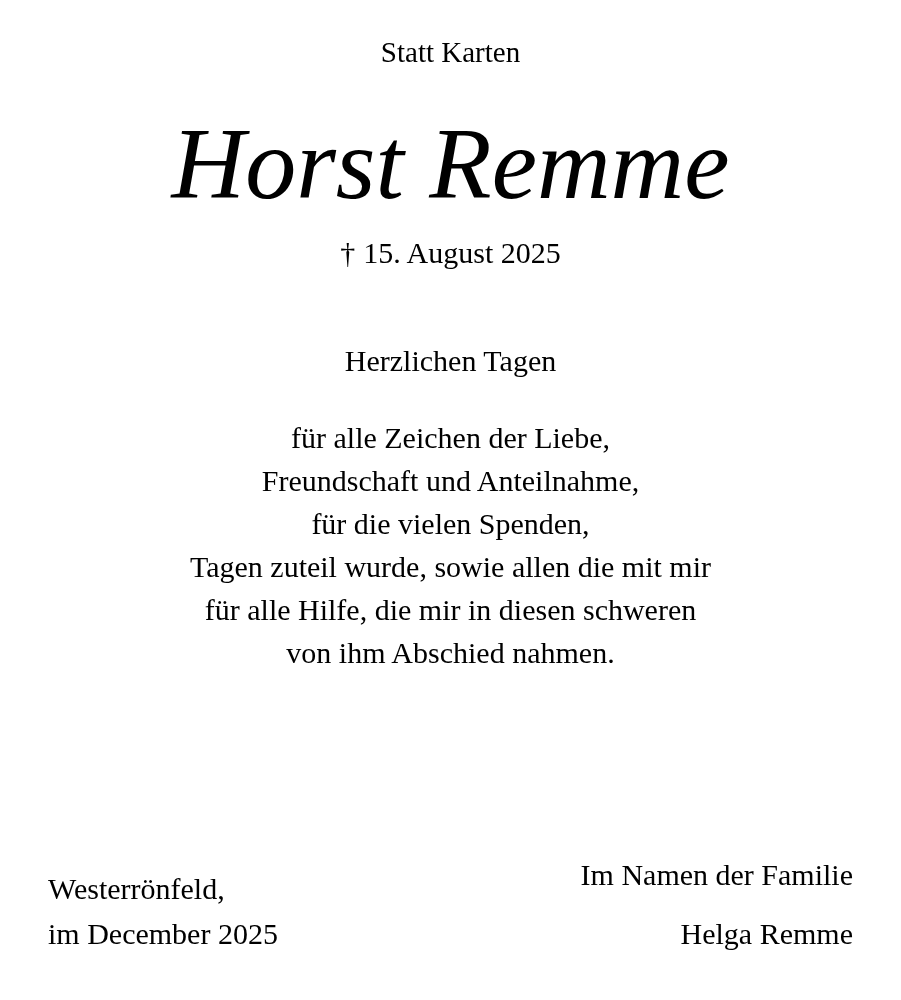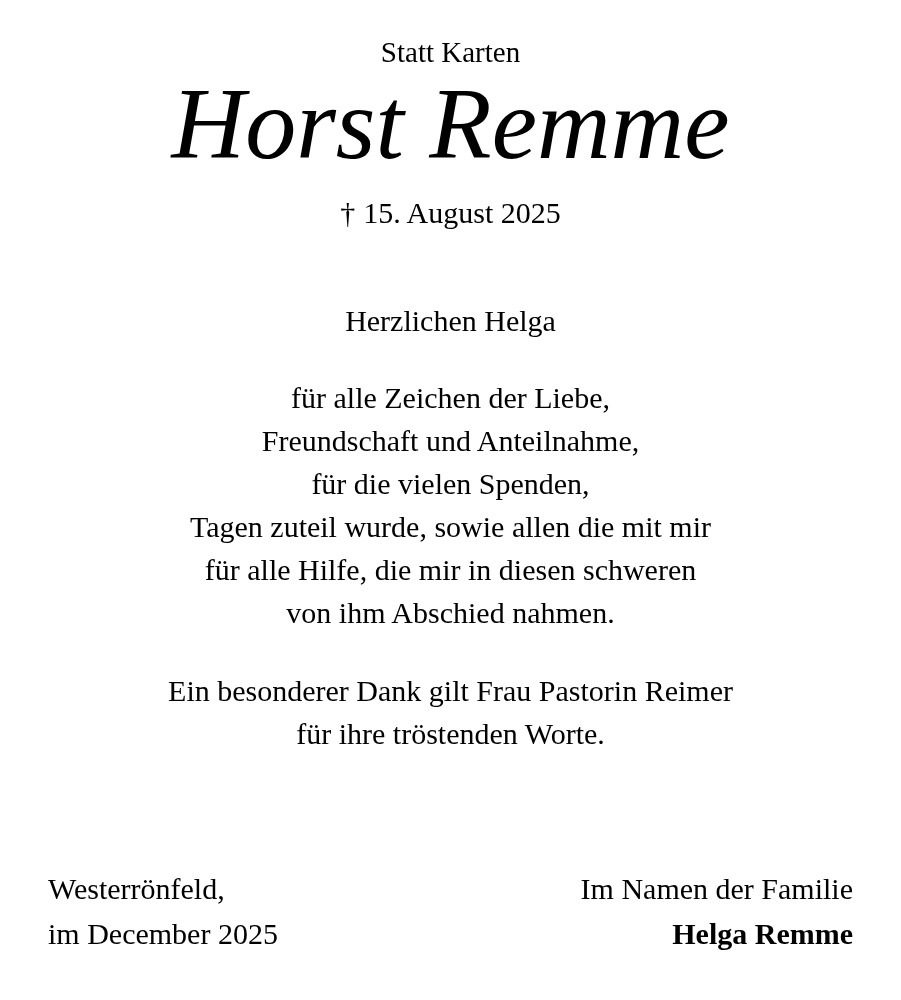--- a/index.html
+++ b/index.html
@@ -25,20 +25,21 @@
   .center { text-align: center; }
   .preamble {
     font-size: 29px;
     line-height: 36px;
     margin-top: 4px;
   }
   .deceased-name {
     font-style: italic;
     font-size: 102px;
     line-height: 108px;
+    margin-top: 40px;
     white-space: nowrap;
   }
   .death-date {
     font-size: 30px;
     line-height: 38px;
     margin-top: 16px;
   }
   .cross {
     font-style: normal;
     margin-right: 8px;
@@ -63,50 +64,46 @@
     margin-bottom: 14px;
     display: flex;
     justify-content: space-between;
     align-items: flex-end;
     font-size: 30px;
     line-height: 45px;
     gap: 45px;
   }
   .footer-left { text-align: left; }
   .footer-right { text-align: right; }
-  .family-name { font-weight: bold; }
+  .family-name { font-weight: normal; margin-top: 14px; }
 </style>
 </head>
 <body style="color: rgb(0, 0, 0); background: rgb(255, 255, 255);">
 
 <div class="notice">
 
   <div class="preamble center">Statt Karten</div>
 
   <div class="deceased-name center">Horst Remme</div>
 
   <div class="death-date center">
     <span class="cross">†</span><span>15. August 2025</span>
   </div>
 
-  <div class="thanks-heading center">Herzlichen Helga</div>
+  <div class="thanks-heading center">Herzlichen Tagen</div>
 
   <div class="body-text center">
     <div>für alle Zeichen der Liebe,</div>
     <div>Freundschaft und Anteilnahme,</div>
     <div>für die vielen Spenden,</div>
     <div>Tagen zuteil wurde, sowie allen die mit mir</div>
     <div>für alle Hilfe, die mir in diesen schweren</div>
     <div>von ihm Abschied nahmen.</div>
   </div>
 
-  <div class="special-thanks center">
-    <div>Ein besonderer Dank gilt Frau Pastorin Reimer</div>
-    <div>für ihre tröstenden Worte.</div>
-  </div>
 
   <div class="footer">
     <div class="footer-left">
       <div>Westerrönfeld,</div>
       <div>im December 2025</div>
     </div>
     <div class="footer-right">
       <div>Im Namen der Familie</div>
       <div class="family-name">Helga Remme</div>
     </div>

